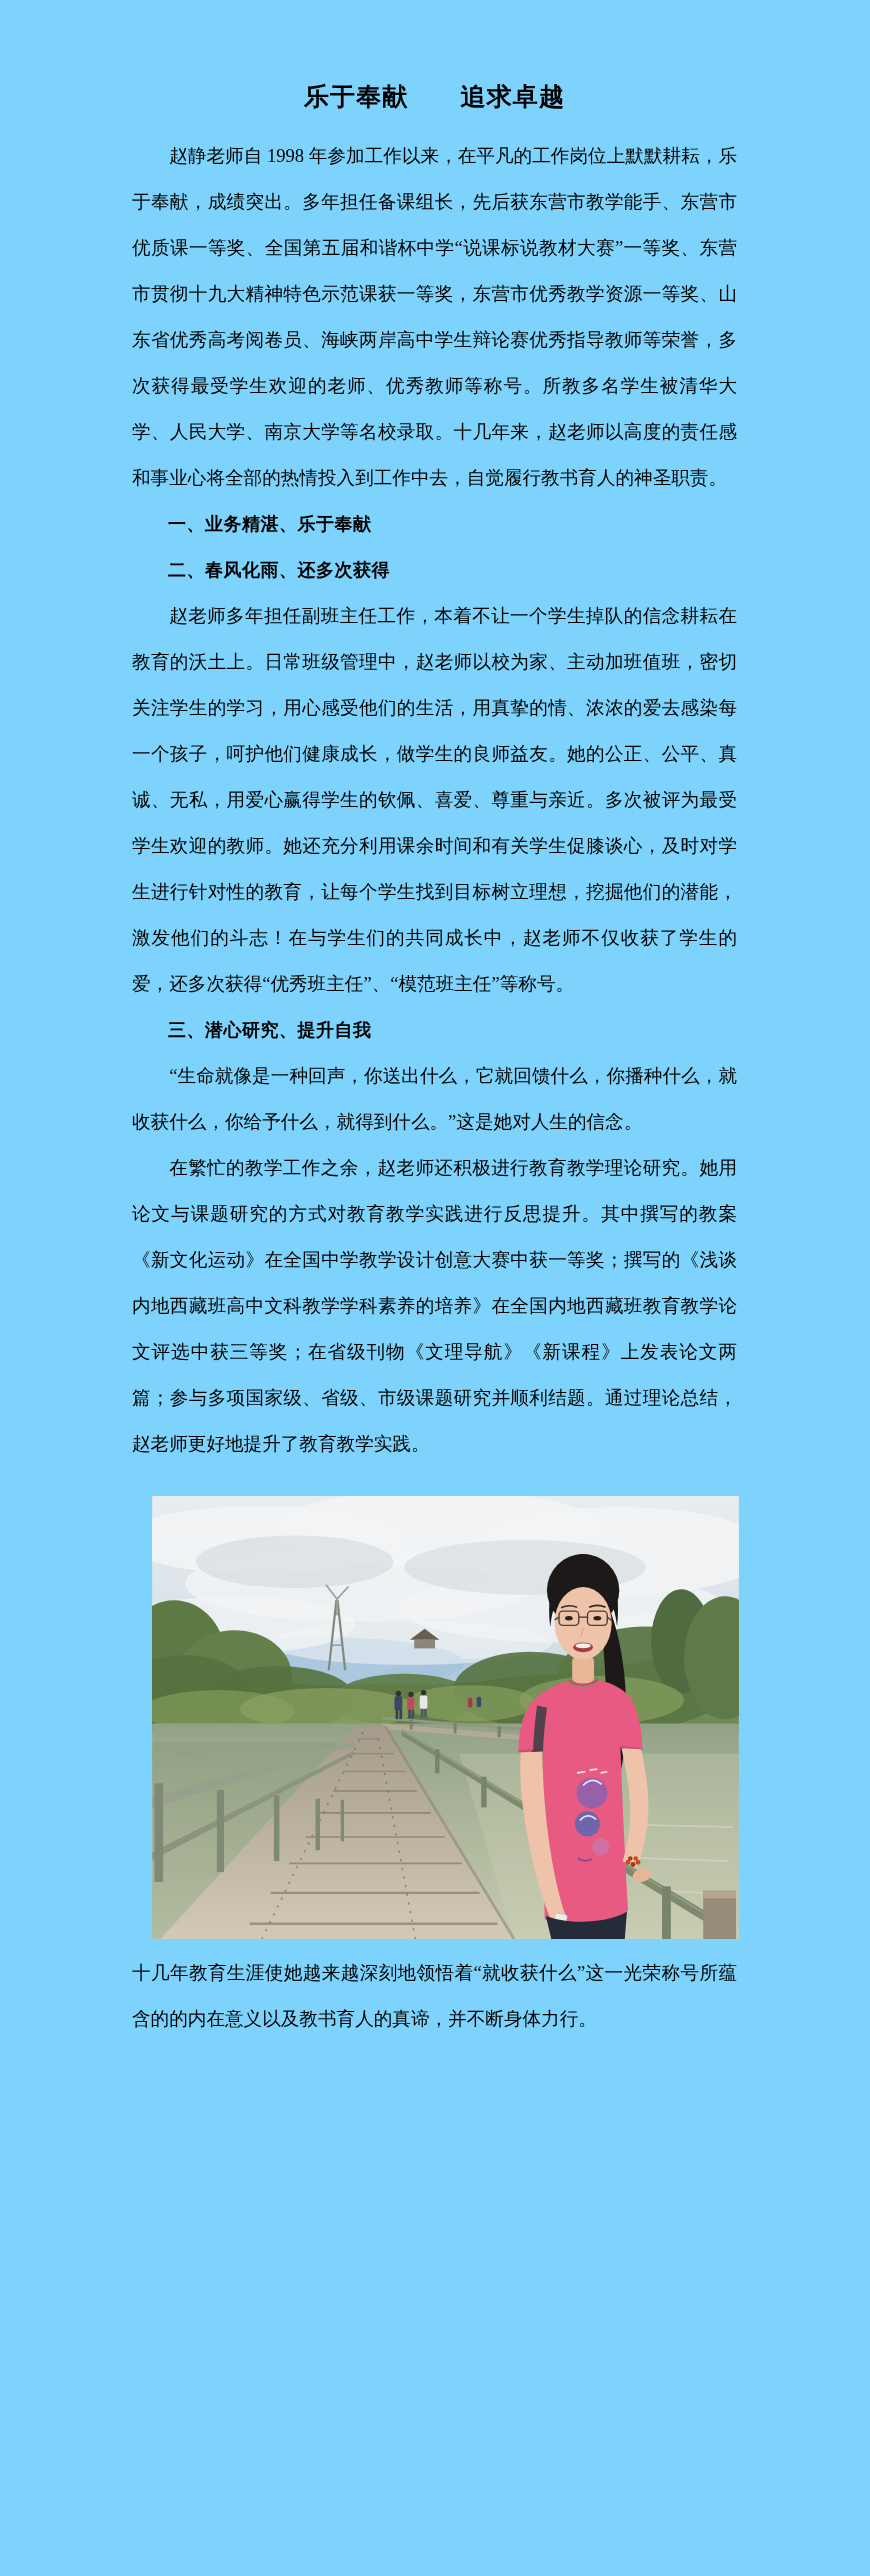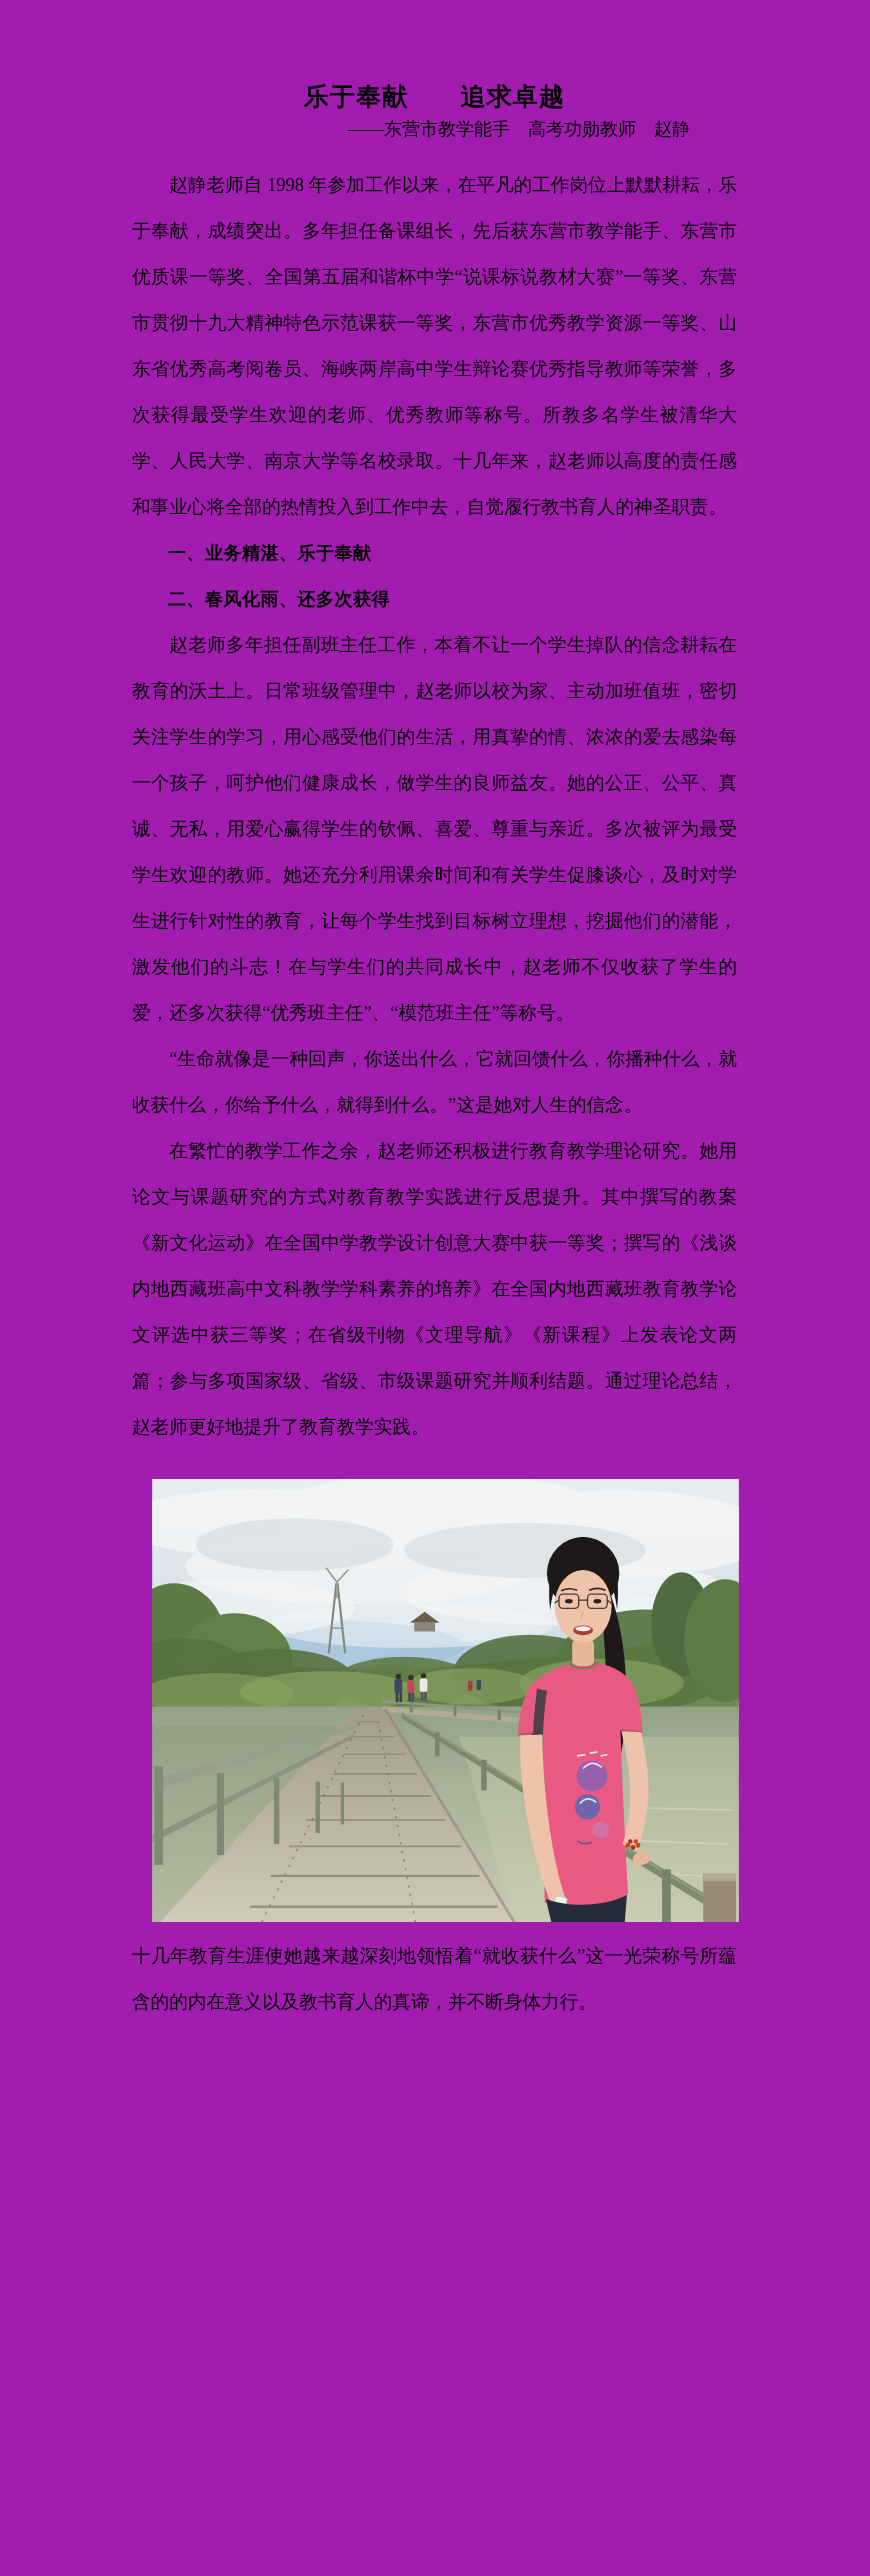--- a/index.html
+++ b/index.html
@@ -1,20 +1,20 @@
 <!DOCTYPE html>
 <html style="font-size:8.8px"><head>
 <meta charset="utf-8">
 <style>
   html,body{margin:0;padding:0;background:#ffffff;}
   .page{
     position:relative;
     width:870px;
     height:2576px;
-    background:#a21caf;
+    background:#7dd3fc;
     color:#000000;
     font-family:"Liberation Serif", serif;
     overflow:hidden;
   }
   .content{margin:0 133px 0 132px;}
   .doc-title{
     margin:81px 0 0 0;
     text-align:center;
     font-size:25px;
     line-height:32px;
@@ -61,29 +61,29 @@
     word-break:break-all;
   }
 </style>
 </head>
 <body>
 
 <div class="page">
   <div class="content">
 
     <h1 class="doc-title">乐于奉献　　追求卓越</h1>
-    <div class="byline">——东营市教学能手　高考功勋教师　赵静</div>
 
     <p class="body first">赵静老师自 1998 年参加工作以来，在平凡的工作岗位上默默耕耘，乐于奉献，成绩突出。多年担任备课组长，先后获东营市教学能手、东营市优质课一等奖、全国第五届和谐杯中学“说课标说教材大赛”一等奖、东营市贯彻十九大精神特色示范课获一等奖，东营市优秀教学资源一等奖、山东省优秀高考阅卷员、海峡两岸高中学生辩论赛优秀指导教师等荣誉，多次获得最受学生欢迎的老师、优秀教师等称号。所教多名学生被清华大学、人民大学、南京大学等名校录取。十几年来，赵老师以高度的责任感和事业心将全部的热情投入到工作中去，自觉履行教书育人的神圣职责。</p>
 
     <h2 class="sec">一、业务精湛、乐于奉献</h2>
 
     <h2 class="sec">二、春风化雨、还多次获得</h2>
     <p class="body">赵老师多年担任副班主任工作，本着不让一个学生掉队的信念耕耘在教育的沃土上。日常班级管理中，赵老师以校为家、主动加班值班，密切关注学生的学习，用心感受他们的生活，用真挚的情、浓浓的爱去感染每一个孩子，呵护他们健康成长，做学生的良师益友。她的公正、公平、真诚、无私，用爱心赢得学生的钦佩、喜爱、尊重与亲近。多次被评为最受学生欢迎的教师。她还充分利用课余时间和有关学生促膝谈心，及时对学生进行针对性的教育，让每个学生找到目标树立理想，挖掘他们的潜能，激发他们的斗志！在与学生们的共同成长中，赵老师不仅收获了学生的爱，还多次获得“优秀班主任”、“模范班主任”等称号。</p>
 
+    <h2 class="sec">三、潜心研究、提升自我</h2>
     <p class="body">“生命就像是一种回声，你送出什么，它就回馈什么，你播种什么，就收获什么，你给予什么，就得到什么。”这是她对人生的信念。</p>
 
     <p class="body">在繁忙的教学工作之余，赵老师还积极进行教育教学理论研究。她用论文与课题研究的方式对教育教学实践进行反思提升。其中撰写的教案《新文化运动》在全国中学教学设计创意大赛中获一等奖；撰写的《浅谈内地西藏班高中文科教学学科素养的培养》在全国内地西藏班教育教学论文评选中获三等奖；在省级刊物《文理导航》《新课程》上发表论文两篇；参与多项国家级、省级、市级课题研究并顺利结题。通过理论总结，赵老师更好地提升了教育教学实践。</p>
 
     <figure class="photo">
       <svg viewBox="0 0 1070 808" width="587" height="443" role="img">
         <defs>
           <linearGradient id="skyGrad" x1="0" y1="0" x2="0" y2="1">
             <stop offset="0" stop-color="#e9edf0"></stop>
             <stop offset="0.55" stop-color="#d8e1e8"></stop>

